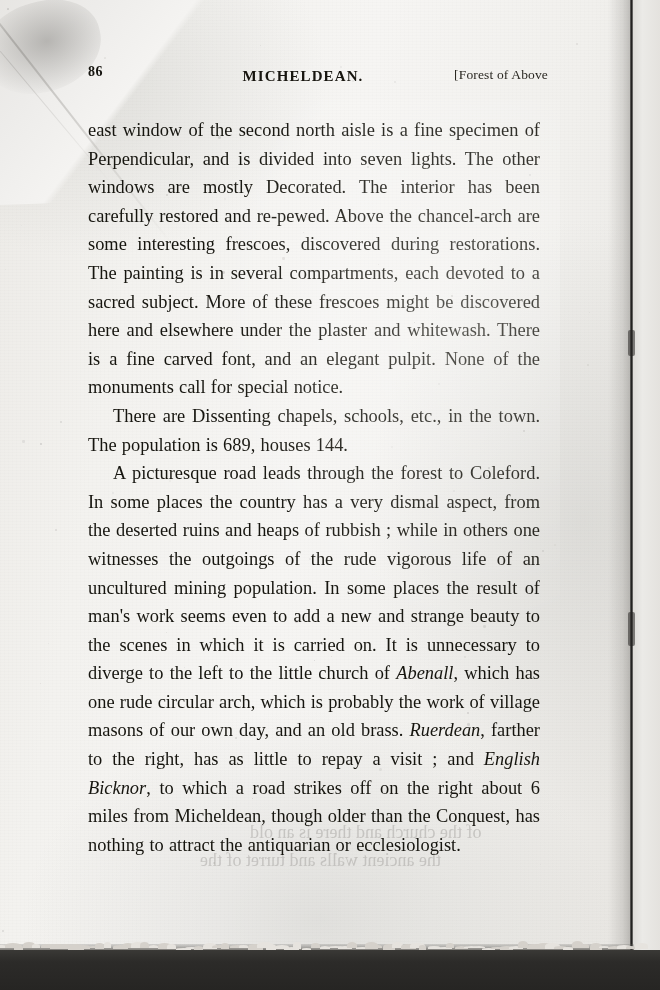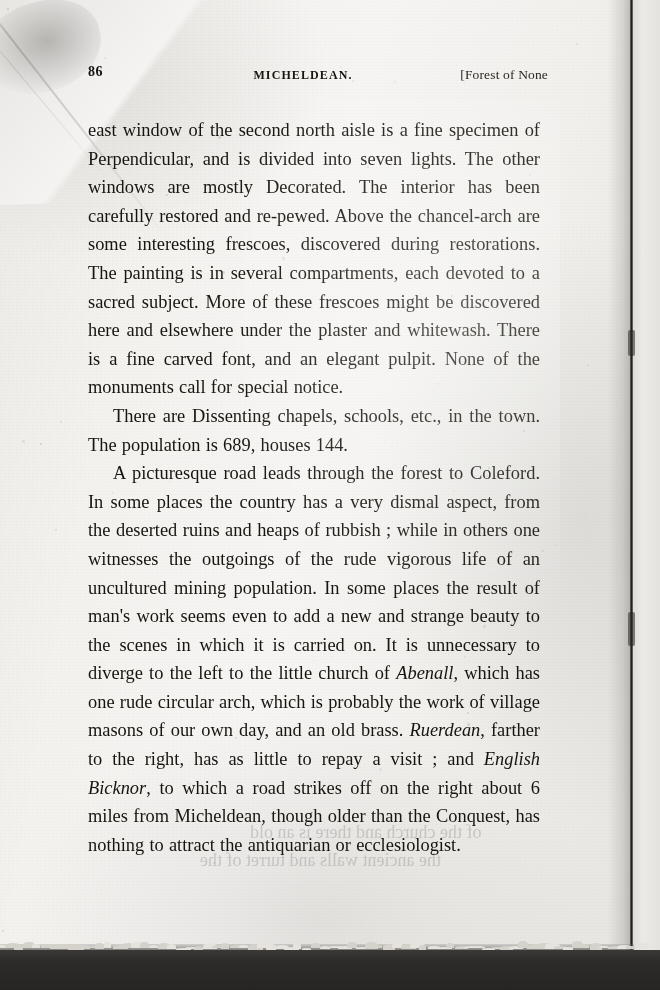--- a/index.html
+++ b/index.html
@@ -155,21 +155,21 @@
     font-weight: bold;
     color: #15140f;
     letter-spacing: 0.5px;
   }
   .head-title {
     position: absolute;
     left: 0;
     right: 0;
     top: 4px;
     text-align: center;
-    font-size: 12px;
+    font-size: 15px;
     font-weight: bold;
     letter-spacing: 1.1px;
     color: #17150f;
     margin-left: -22px;
   }
   .head-note {
     position: absolute;
     right: -8px;
     top: 3px;
     font-size: 13.5px;
@@ -228,21 +228,21 @@
   <div class="smudge"></div>
 
   <div class="bleed" style="left:250px; top:818px;">of the church and there is an old</div>
   <div class="bleed" style="left:200px; top:846px;">the ancient walls and turret of the</div>
 
   <div class="content">
 
     <div class="running-head">
       <span class="folio">86</span>
       <span class="head-title">MICHELDEAN.</span>
-      <span class="head-note">[Forest of None</span>
+      <span class="head-note">[Forest of Above</span>
     </div>
 
     <p class="body-par">east window of the second north aisle is a fine specimen of Perpendicular, and is divided into seven lights.  The other windows are mostly Decorated.  The interior has been carefully restored and re-pewed.  Above the chancel-arch are some interesting frescoes, discovered during restorations.  The painting is in several compartments, each devoted to a sacred subject.  More of these frescoes might be discovered here and elsewhere under the plaster and whitewash.  There is a fine carved font, and an elegant pulpit.  None of the monuments call for special notice.</p>
 
     <p class="body-par indent">There are Dissenting chapels, schools, etc., in the town.  The population is 689, houses 144.</p>
 
     <p class="body-par indent"><span>A picturesque road leads through the forest to Coleford.  In some places the country has a very dismal aspect, from the deserted ruins and heaps of rubbish ; while in others one witnesses the outgoings of the rude vigorous life of an uncultured mining population. In some places the result of man's work seems even to add a new and strange beauty to the scenes in which it is carried on.  It is unnecessary to diverge to the left to the little church of </span><em>Abenall</em><span>, which has one rude circular arch, which is probably the work of village masons of our own day, and an old brass.  </span><em>Ruerdean</em><span>, farther to the right, has as little to repay a visit ; and </span><em>English Bicknor</em><span>, to which a road strikes off on the right about 6 miles from Micheldean, though older than the Conquest, has nothing to attract the antiquarian or ecclesiologist.</span></p>
 
   </div>
 

